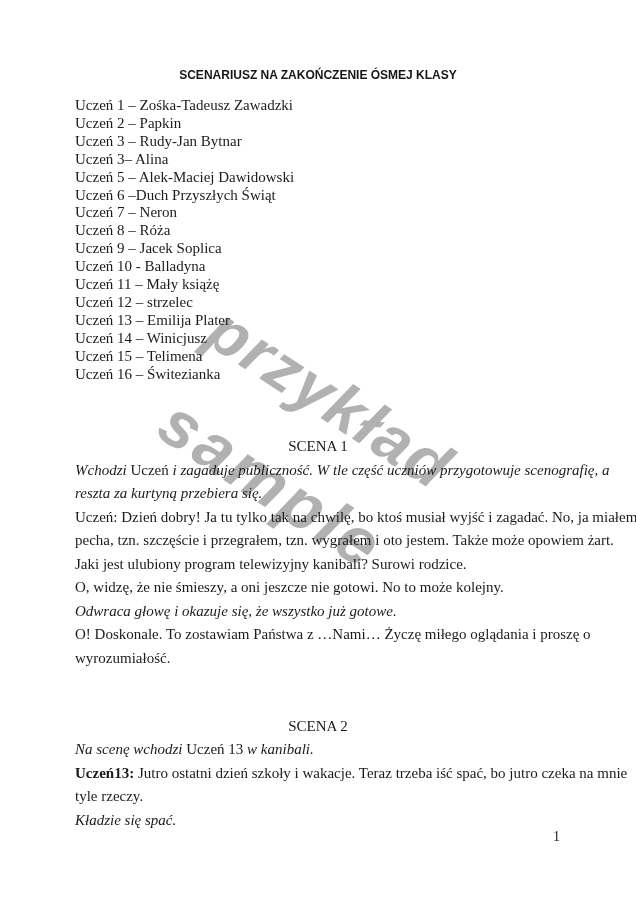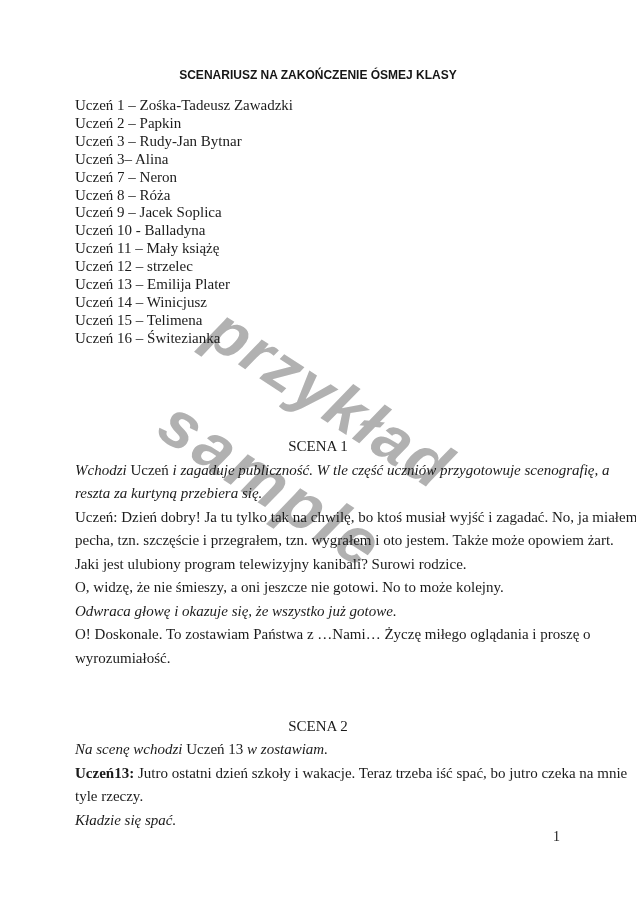--- a/index.html
+++ b/index.html
@@ -88,20 +88,22 @@
 
   <div class="textlayer">
 
     <div class="doc-title">SCENARIUSZ NA ZAKOŃCZENIE ÓSMEJ KLASY</div>
 
     <div class="cast">
       <div>Uczeń 1 – Zośka-Tadeusz Zawadzki</div>
       <div>Uczeń 2 – Papkin</div>
       <div>Uczeń 3 – Rudy-Jan Bytnar</div>
       <div>Uczeń 3– Alina</div>
+      <div>Uczeń 5 – Alek-Maciej Dawidowski</div>
+      <div>Uczeń 6 –Duch Przyszłych Świąt</div>
       <div>Uczeń 7 – Neron</div>
       <div>Uczeń 8 – Róża</div>
       <div>Uczeń 9 – Jacek Soplica</div>
       <div>Uczeń 10 - Balladyna</div>
       <div>Uczeń 11 – Mały książę</div>
       <div>Uczeń 12 – strzelec</div>
       <div>Uczeń 13 – Emilija Plater</div>
       <div>Uczeń 14 – Winicjusz</div>
       <div>Uczeń 15 – Telimena</div>
       <div>Uczeń 16 – Świtezianka</div>
@@ -124,21 +126,21 @@
       <div class="pline it">Odwraca głowę i okazuje się, że wszystko już gotowe.</div>
 
       <div class="pline">O! Doskonale. To zostawiam Państwa z …Nami… Życzę miłego oglądania i proszę o</div>
       <div class="pline">wyrozumiałość.</div>
 
       <div class="pline"></div>
 
       <div class="pline scene-heading">SCENA 2</div>
 
       <div class="pline">
-        <span class="it">Na scenę wchodzi </span><span class="rm">Uczeń 13</span><span class="it"> w zostawiam.</span>
+        <span class="it">Na scenę wchodzi </span><span class="rm">Uczeń 13</span><span class="it"> w kanibali.</span>
       </div>
 
       <div class="pline">
         <span class="bd">Uczeń13:</span><span> Jutro ostatni dzień szkoły i wakacje. Teraz trzeba iść spać, bo jutro czeka na mnie</span>
       </div>
       <div class="pline">tyle rzeczy.</div>
 
       <div class="pline it">Kładzie się spać.</div>
 
     </div>

